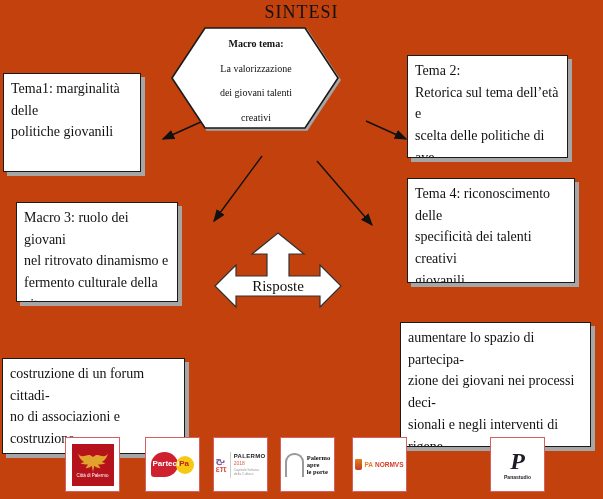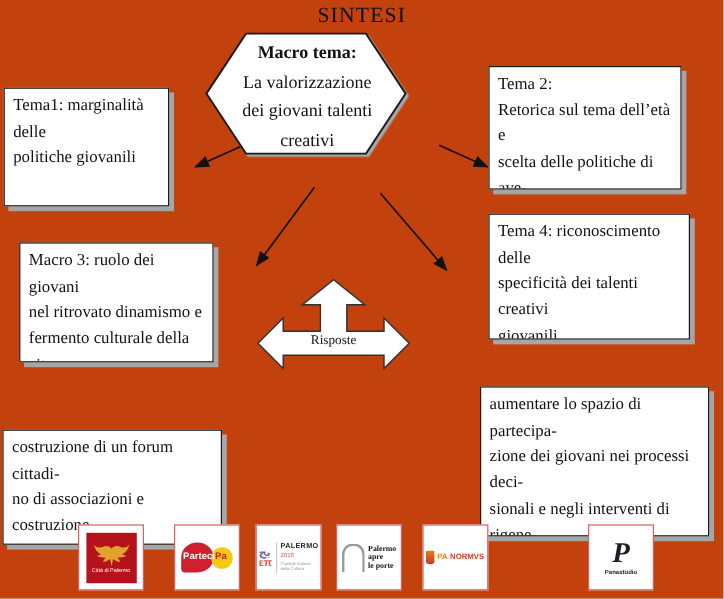--- a/index.html
+++ b/index.html
@@ -16,29 +16,29 @@
     position:absolute;background:#fff;border:1.6px solid #1a1a1a;
     box-shadow:4px 4px 0 #a6a6a6;overflow:hidden;box-sizing:border-box;
   }
   .tbox .txt{
     padding:4px 6px 0 7px;font-size:14px;line-height:21.7px;white-space:pre-line;
   }
   
   .hex-wrap{position:absolute;left:168px;top:24px;width:176px;height:110px;}
   .hex-text{
     position:absolute;left:0;top:8px;width:176px;text-align:center;
-    font-size:15px;line-height:24.5px;white-space:pre-line;
+    font-size:10px;line-height:24.5px;white-space:pre-line;
   }
   .hex-text .hd{font-weight:bold;}
   
   .overlay{position:absolute;left:0;top:0;pointer-events:none;}
   
   .risp-wrap{position:absolute;left:214px;top:232px;width:128px;height:84px;}
   .risp-label{
-    position:absolute;left:0;top:46px;width:128px;text-align:center;font-size:11px;
+    position:absolute;left:0;top:46px;width:128px;text-align:center;font-size:15px;
   }
   
   .logo-box{
     position:absolute;top:437px;width:55px;height:55px;background:#fff;
     border:1.5px solid #d65f5f;box-sizing:border-box;display:flex;
     align-items:center;justify-content:center;
     font-family:"Liberation Sans","DejaVu Sans",sans-serif;
   }
   .lg-red{
     width:42px;height:42px;background:#b5121b;display:flex;flex-direction:column;

